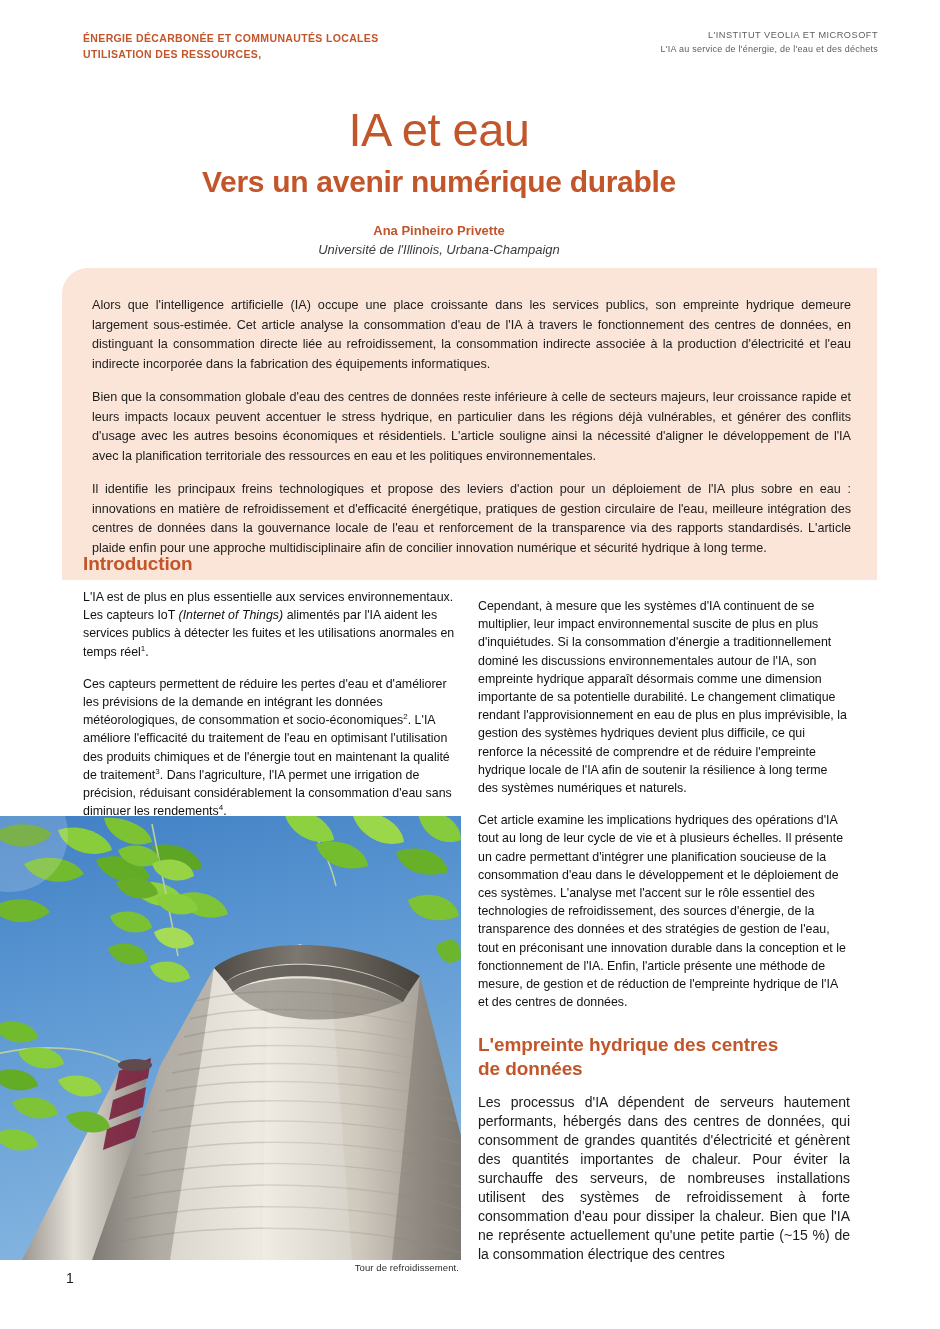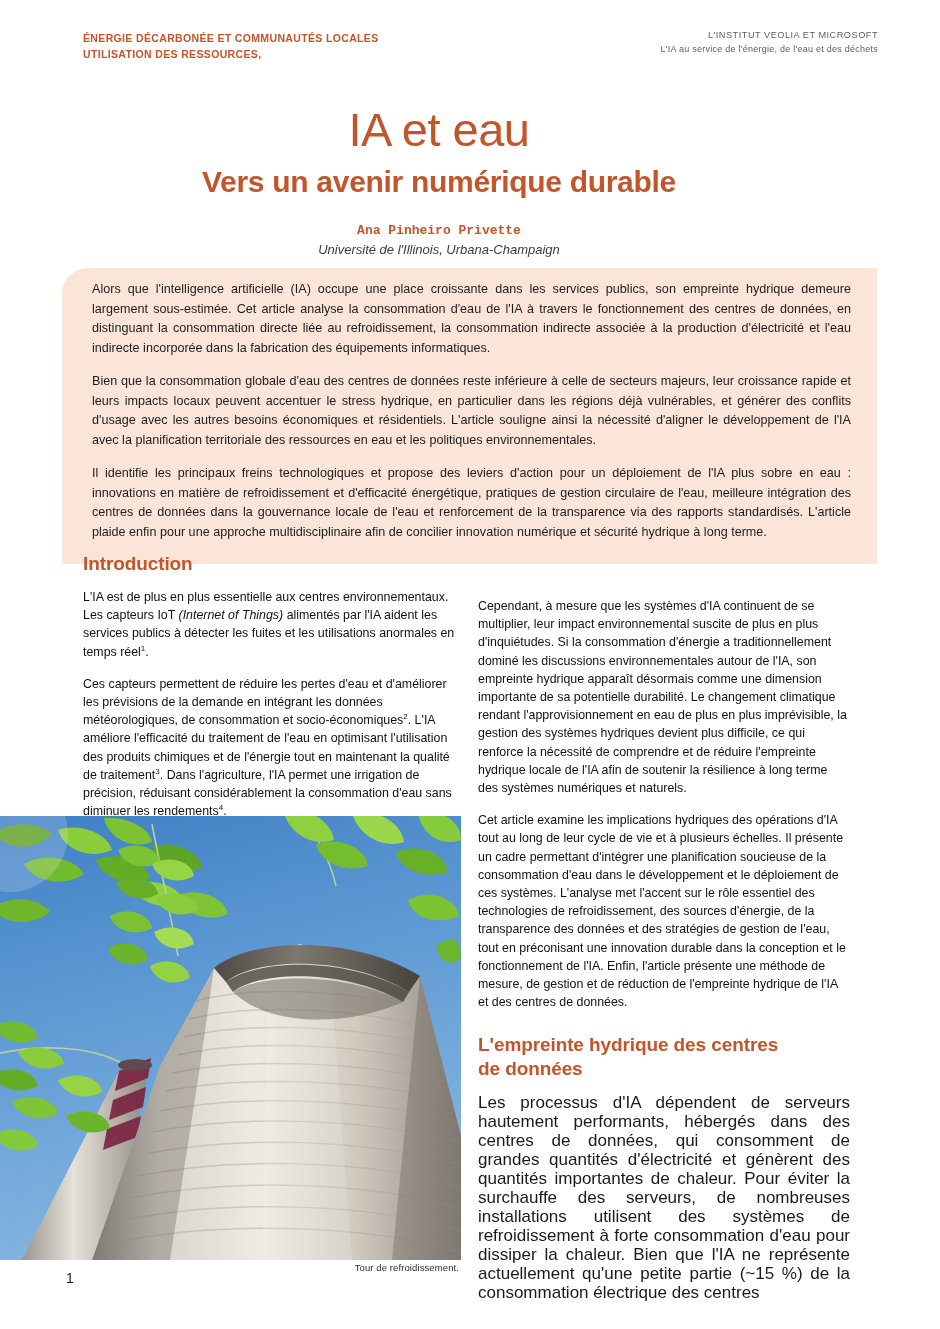--- a/index.html
+++ b/index.html
@@ -65,40 +65,39 @@
     line-height: 36px;
     margin-top: 8px;
     letter-spacing: -0.3px;
   }
   .author {
     color: #c2552a;
     font-size: 13px;
     font-weight: bold;
     margin-top: 22px;
     line-height: 18px;
-    font-family: Liberation Mono, monospace;
   }
   .affiliation {
     color: #3c3c3c;
     font-size: 13px;
     font-style: italic;
     line-height: 18px;
     margin-top: 1px;
   }
 
   
   .abstract {
     position: absolute;
     left: 62px;
     top: 268px;
     width: 815px;
     background: #fae5d8;
     border-top-left-radius: 26px;
     border-bottom-right-radius: 0;
-    padding: 12px 26px 22px 30px;
+    padding: 28px 26px 22px 30px;
     box-sizing: border-box;
   }
   .abstract p {
     margin: 0 0 14px 0;
     font-size: 12.6px;
     line-height: 19.5px;
     text-align: justify;
     color: #1d1d1d;
   }
   .abstract p:last-child { margin-bottom: 0; }
@@ -130,21 +129,21 @@
     font-size: 12.4px;
     line-height: 18.2px;
     color: #111111;
   }
   .body-p:last-child { margin-bottom: 0; }
   .body-p i { font-style: italic; }
   sup { font-size: 8px; line-height: 0; vertical-align: super; }
 
   .justif {
     text-align: justify;
-    font-size: 17px;
+    font-size: 14px;
     line-height: 19px;
     margin: 0;
     color: #1a1a1a;
   }
 
   .sec-block { margin-top: 22px; }
 
   
   .photo {
     position: absolute;
@@ -199,21 +198,21 @@
 
 <div class="abstract">
   <p>Alors que l'intelligence artificielle (IA) occupe une place croissante dans les services publics, son empreinte hydrique demeure largement sous-estimée. Cet article analyse la consommation d'eau de l'IA à travers le fonctionnement des centres de données, en distinguant la consommation directe liée au refroidissement, la consommation indirecte associée à la production d'électricité et l'eau indirecte incorporée dans la fabrication des équipements informatiques.</p>
   <p>Bien que la consommation globale d'eau des centres de données reste inférieure à celle de secteurs majeurs, leur croissance rapide et leurs impacts locaux peuvent accentuer le stress hydrique, en particulier dans les régions déjà vulnérables, et générer des conflits d'usage avec les autres besoins économiques et résidentiels. L'article souligne ainsi la nécessité d'aligner le développement de l'IA avec la planification territoriale des ressources en eau et les politiques environnementales.</p>
   <p>Il identifie les principaux freins technologiques et propose des leviers d'action pour un déploiement de l'IA plus sobre en eau : innovations en matière de refroidissement et d'efficacité énergétique, pratiques de gestion circulaire de l'eau, meilleure intégration des centres de données dans la gouvernance locale de l'eau et renforcement de la transparence via des rapports standardisés. L'article plaide enfin pour une approche multidisciplinaire afin de concilier innovation numérique et sécurité hydrique à long terme.</p>
 </div>
 
 <div class="col-left">
   <h2 class="sec">Introduction</h2>
 
-  <p class="body-p"><span>L'IA est de plus en plus essentielle aux centres environnementaux. Les capteurs IoT </span><i>(Internet of Things)</i><span> alimentés par l'IA aident les services publics à détecter les fuites et les utilisations anormales en temps réel</span><sup>1</sup><span>.</span></p>
+  <p class="body-p"><span>L'IA est de plus en plus essentielle aux services environnementaux. Les capteurs IoT </span><i>(Internet of Things)</i><span> alimentés par l'IA aident les services publics à détecter les fuites et les utilisations anormales en temps réel</span><sup>1</sup><span>.</span></p>
 
   <p class="body-p"><span>Ces capteurs permettent de réduire les pertes d'eau et d'améliorer les prévisions de la demande en intégrant les données météorologiques, de consommation et socio-économiques</span><sup>2</sup><span>. L'IA améliore l'efficacité du traitement de l'eau en optimisant l'utilisation des produits chimiques et de l'énergie tout en maintenant la qualité de traitement</span><sup>3</sup><span>. Dans l'agriculture, l'IA permet une irrigation de précision, réduisant considérablement la consommation d'eau sans diminuer les rendements</span><sup>4</sup><span>.</span></p>
 </div>
 
 <div class="col-right">
 
   <p class="body-p">Cependant, à mesure que les systèmes d'IA continuent de se multiplier, leur impact environnemental suscite de plus en plus d'inquiétudes. Si la consommation d'énergie a traditionnellement dominé les discussions environnementales autour de l'IA, son empreinte hydrique apparaît désormais comme une dimension importante de sa potentielle durabilité. Le changement climatique rendant l'approvisionnement en eau de plus en plus imprévisible, la gestion des systèmes hydriques devient plus difficile, ce qui renforce la nécessité de comprendre et de réduire l'empreinte hydrique locale de l'IA afin de soutenir la résilience à long terme des systèmes numériques et naturels.</p>
 
   <p class="body-p">Cet article examine les implications hydriques des opérations d'IA tout au long de leur cycle de vie et à plusieurs échelles. Il présente un cadre permettant d'intégrer une planification soucieuse de la consommation d'eau dans le développement et le déploiement de ces systèmes. L'analyse met l'accent sur le rôle essentiel des technologies de refroidissement, des sources d'énergie, de la transparence des données et des stratégies de gestion de l'eau, tout en préconisant une innovation durable dans la conception et le fonctionnement de l'IA. Enfin, l'article présente une méthode de mesure, de gestion et de réduction de l'empreinte hydrique de l'IA et des centres de données.</p>
 

